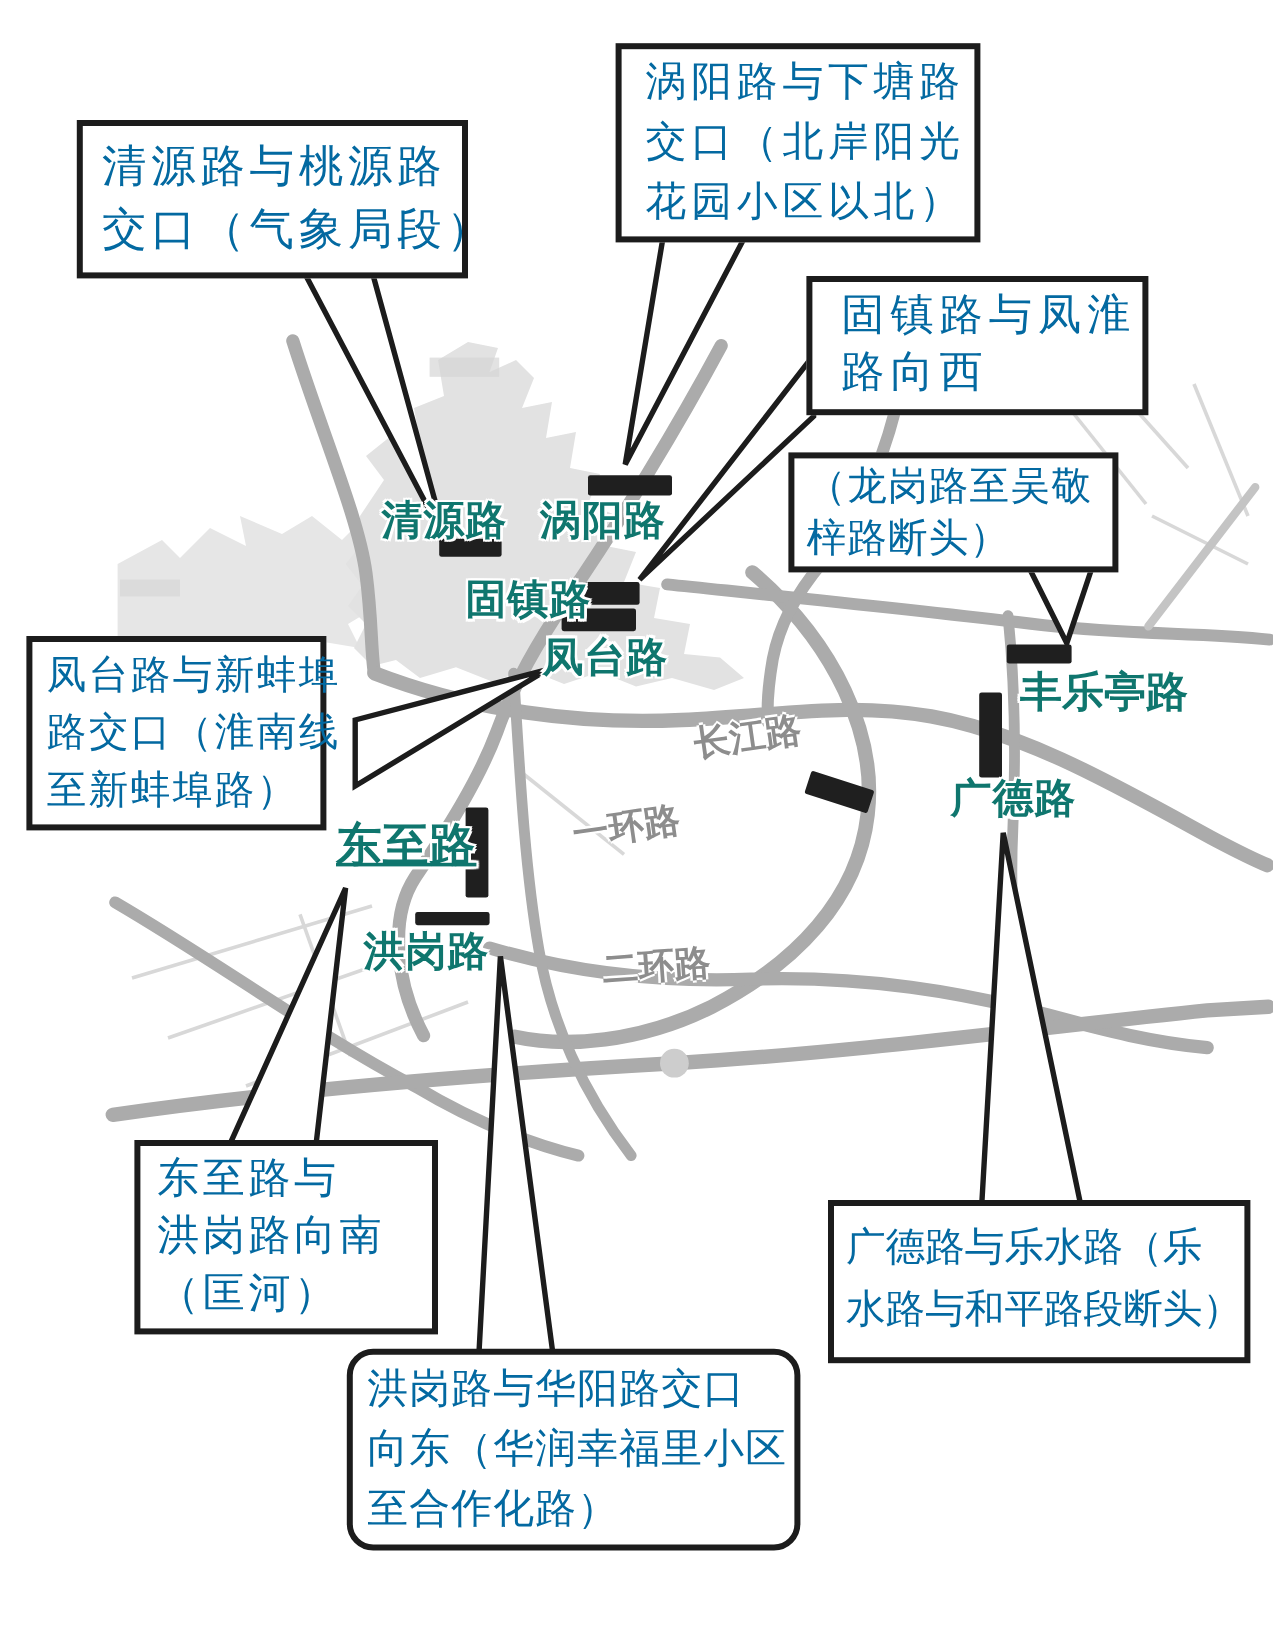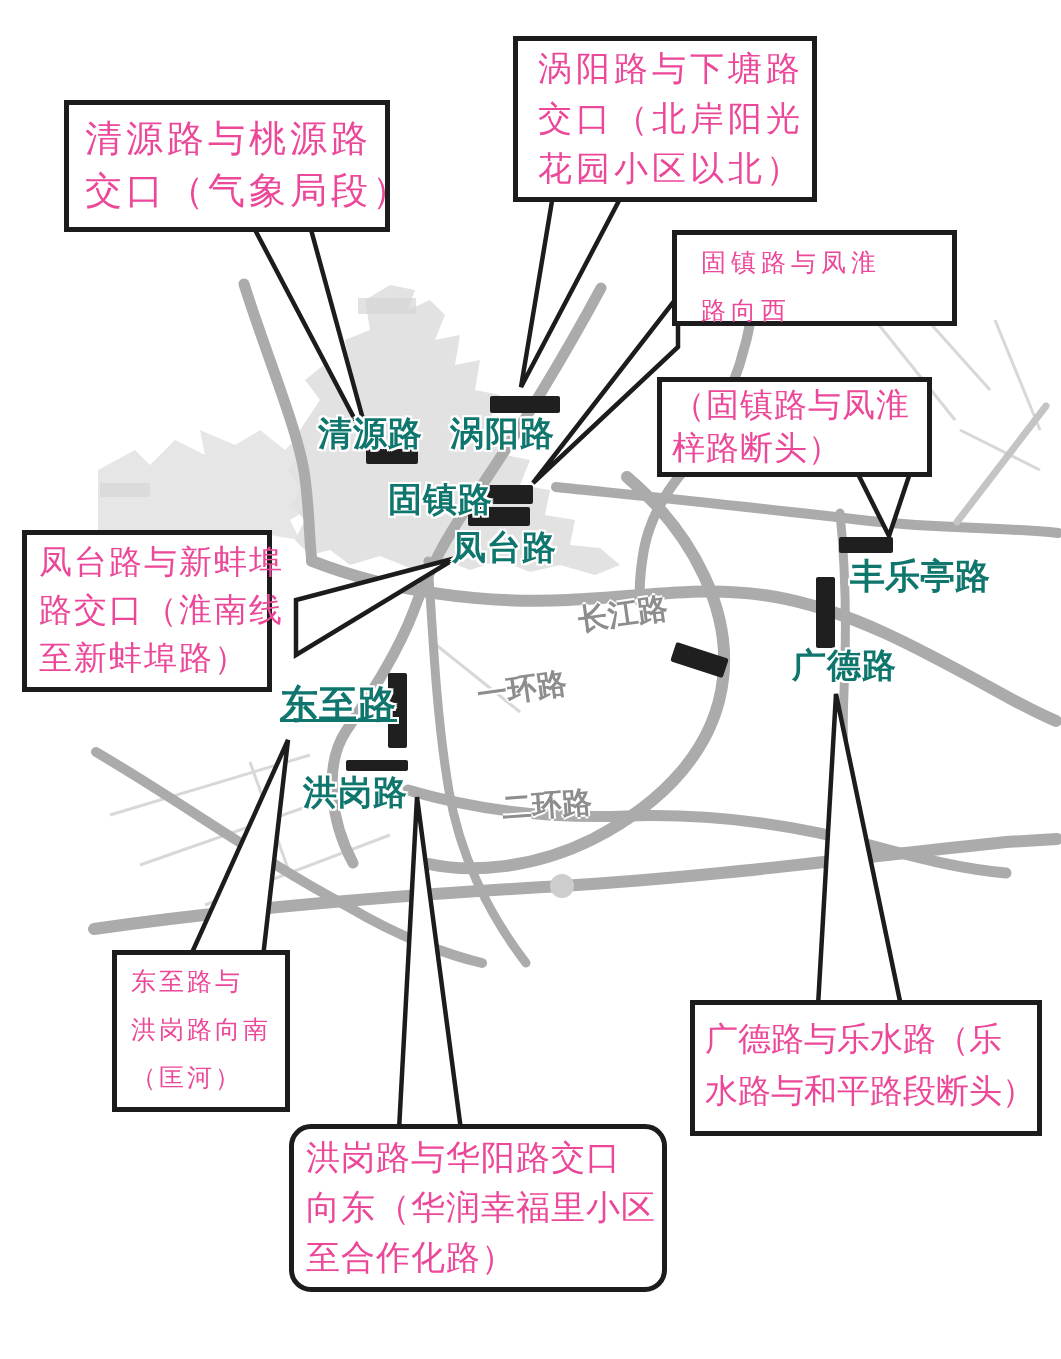--- a/index.html
+++ b/index.html
@@ -3,21 +3,21 @@
 <meta charset="utf-8">
 <style>
   html,body{margin:0;padding:0;background:#ffffff;}
   #stage{
     position:relative;width:1061px;height:1359px;background:#ffffff;overflow:hidden;
     font-family:"DejaVu Serif","Liberation Serif",serif;
   }
   #maplayer{position:absolute;left:0;top:0;}
   .callout{
     position:absolute;background:#ffffff;border:5px solid #1c1c1c;
-    color:#ec4899;box-sizing:border-box;z-index:30;
+    color:#0369a1;box-sizing:border-box;z-index:30;
   }
   .callout .line{white-space:nowrap;}
   .marker{position:absolute;background:#1f1f1f;border-radius:2px;z-index:12;}
   .maplabel{
     position:absolute;font-family:"DejaVu Sans","Liberation Sans",sans-serif;
     font-weight:bold;color:#0f766e;white-space:nowrap;z-index:15;
     text-shadow:2px 0 0 #fff,-2px 0 0 #fff,0 2px 0 #fff,0 -2px 0 #fff,
                 2px 2px 0 #fff,-2px -2px 0 #fff,2px -2px 0 #fff,-2px 2px 0 #fff;
   }
   .roadlabel{
@@ -115,37 +115,37 @@
     <div class="line">清源路与桃源路</div>
     <div class="line">交口（气象局段）</div>
   </div>
 
   <div class="callout" style="left:513px;top:36px;width:304px;height:166px;padding:2px 0 0 20px;font-size:34px;line-height:50px;letter-spacing:4px;">
     <div class="line">涡阳路与下塘路</div>
     <div class="line">交口（北岸阳光</div>
     <div class="line">花园小区以北）</div>
   </div>
 
-  <div class="callout" style="left:672px;top:230px;width:285px;height:96px;padding:4px 0 0 24px;font-size:25px;line-height:48px;letter-spacing:5px;">
+  <div class="callout" style="left:672px;top:230px;width:285px;height:116px;padding:4px 0 0 24px;font-size:36px;line-height:48px;letter-spacing:5px;">
     <div class="line">固镇路与凤淮</div>
     <div class="line">路向西</div>
   </div>
 
   <div class="callout" style="left:657px;top:377px;width:275px;height:100px;padding:1px 0 0 10px;font-size:33px;line-height:43px;letter-spacing:1px;">
-    <div class="line">（固镇路与凤淮</div>
+    <div class="line">（龙岗路至吴敬</div>
     <div class="line">梓路断头）</div>
   </div>
 
   <div class="callout" style="left:22px;top:530px;width:250px;height:162px;padding:3px 0 0 12px;font-size:33px;line-height:48px;letter-spacing:2px;">
     <div class="line">凤台路与新蚌埠</div>
     <div class="line">路交口（淮南线</div>
     <div class="line">至新蚌埠路）</div>
   </div>
 
-  <div class="callout" style="left:112px;top:950px;width:178px;height:162px;padding:3px 16px 0 14px;font-size:25px;line-height:48px;letter-spacing:3px;">
+  <div class="callout" style="left:112px;top:950px;width:253px;height:162px;padding:3px 16px 0 14px;font-size:35px;line-height:48px;letter-spacing:3px;">
     <div class="line">东至路与</div>
     <div class="line">洪岗路向南</div>
     <div class="line">（匡河）</div>
   </div>
 
   <div class="callout" style="left:690px;top:1000px;width:352px;height:136px;padding:8px 0 16px 10px;font-size:33px;line-height:52px;letter-spacing:0px;">
     <div class="line">广德路与乐水路（乐</div>
     <div class="line">水路与和平路段断头）</div>
   </div>
 

